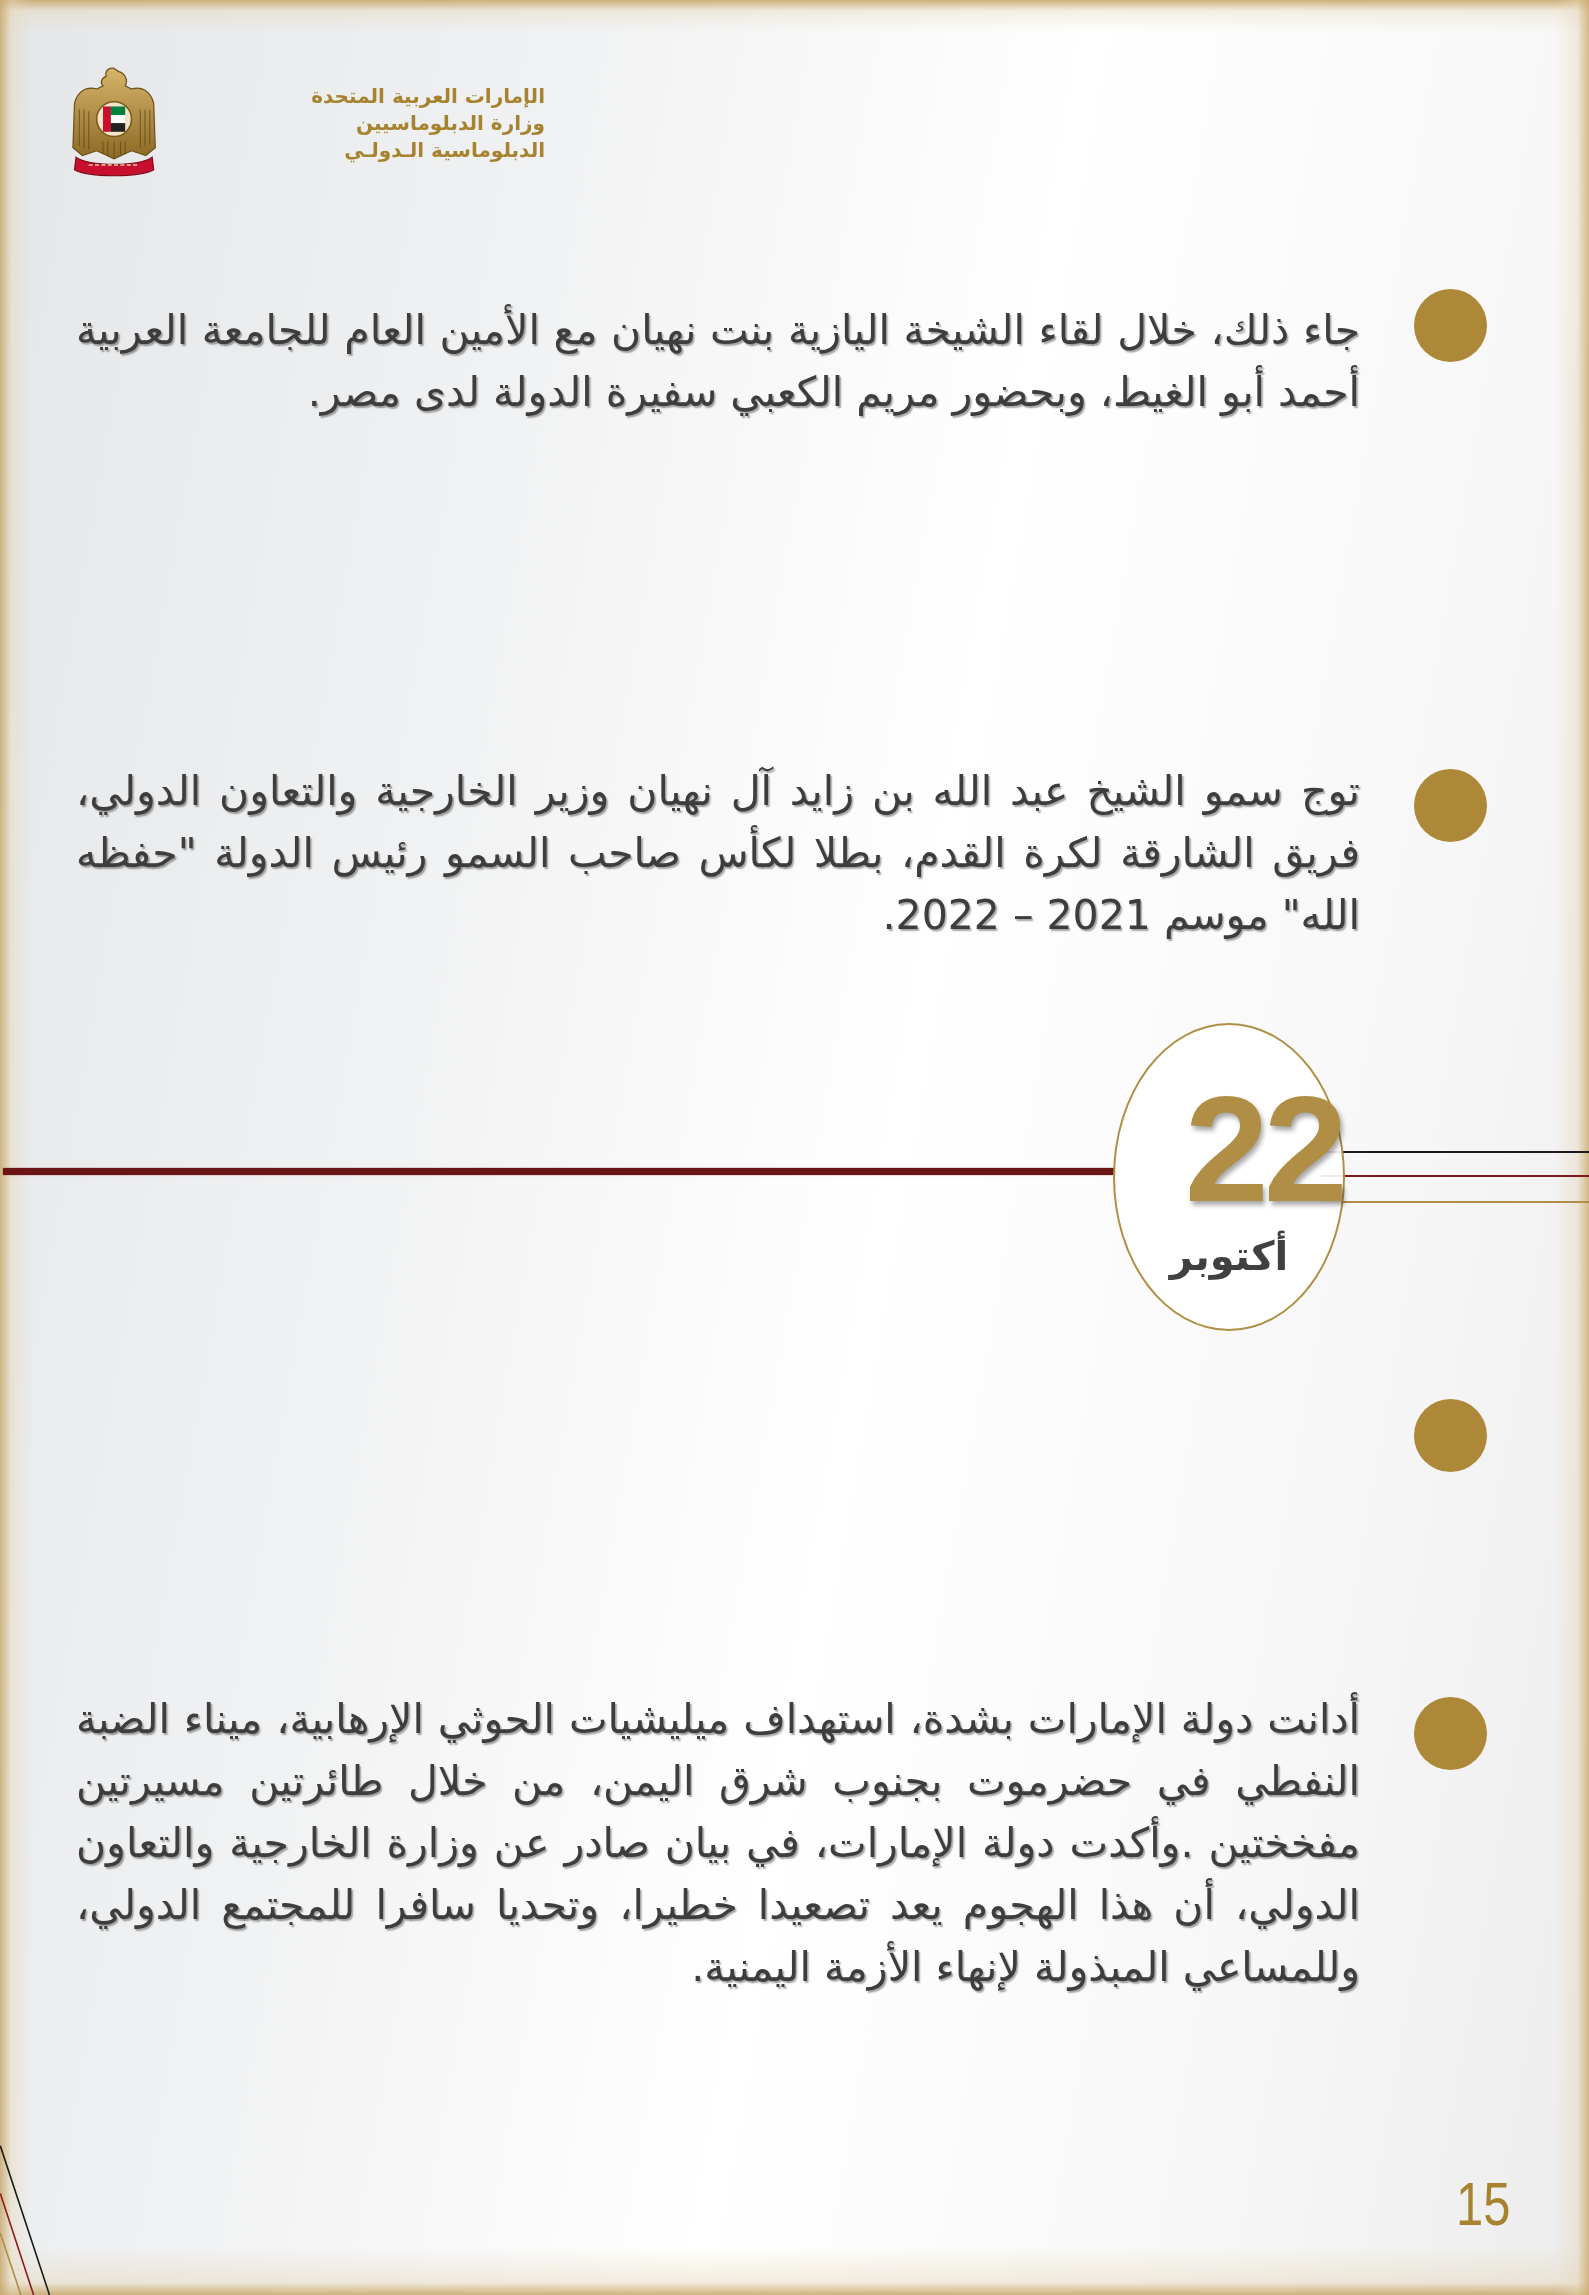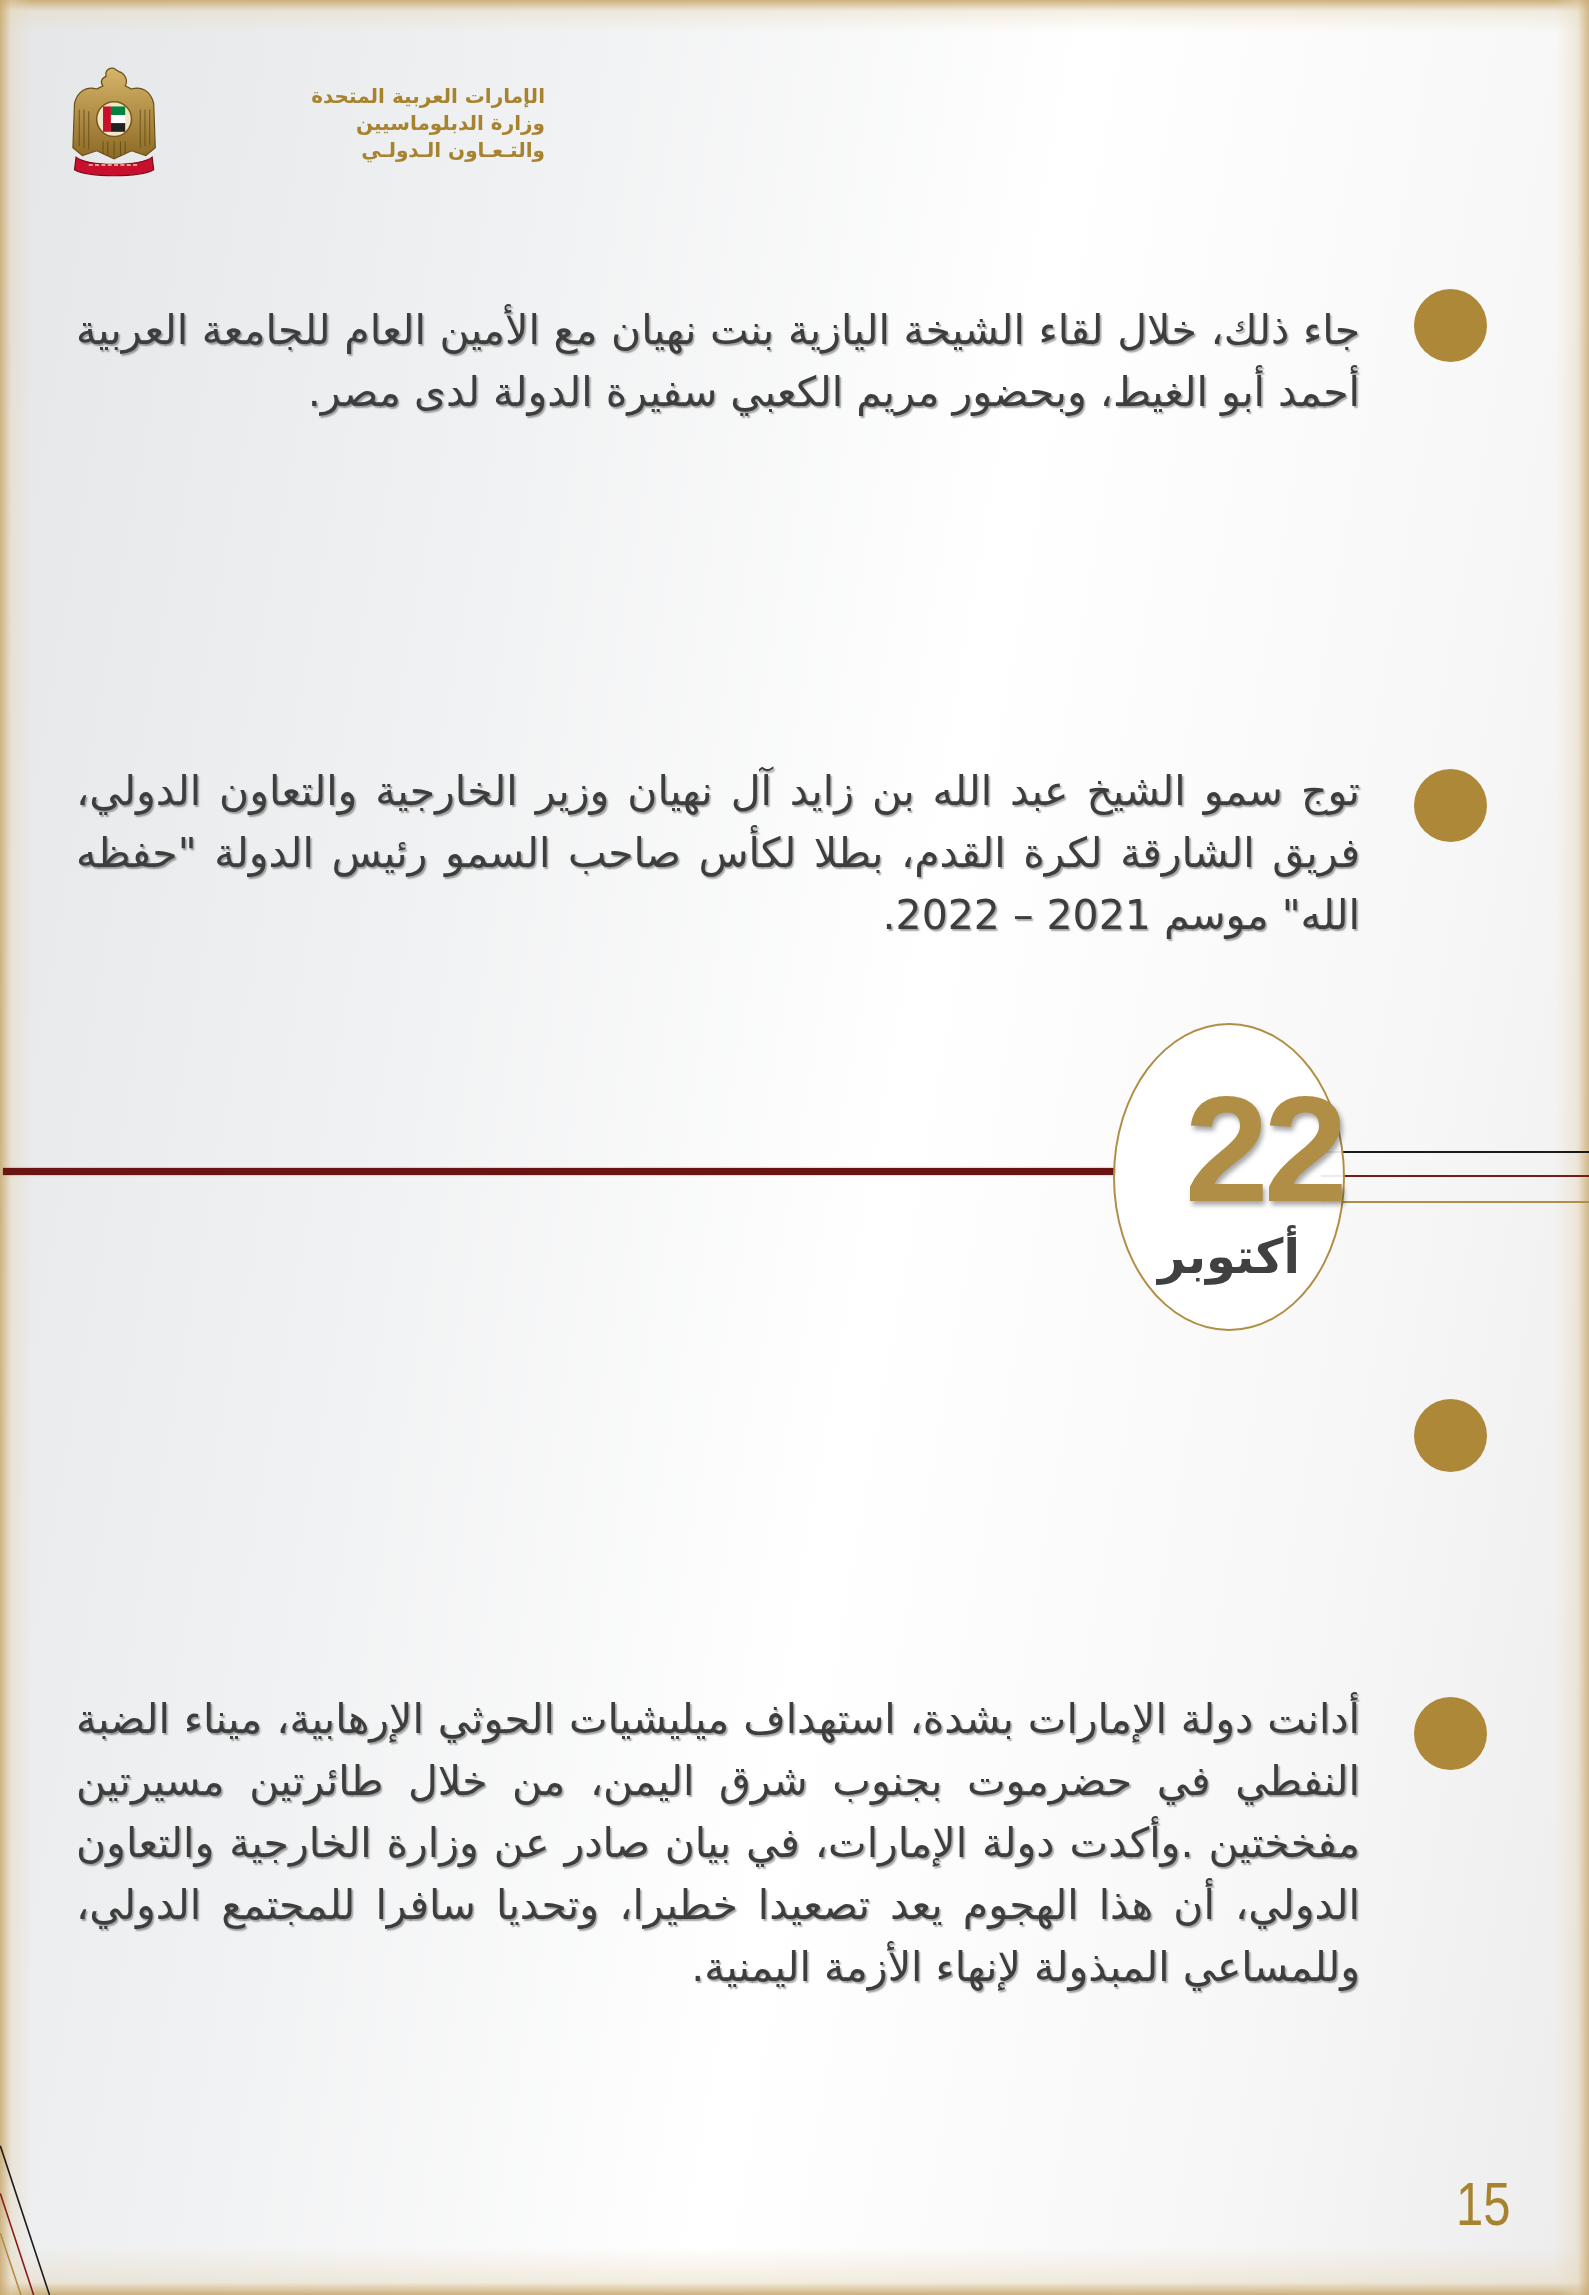--- a/index.html
+++ b/index.html
@@ -61,21 +61,21 @@
   .date-day {
     position: absolute; left: 0; right: 0; top: 48px; text-align: right;
     color: #b08e45; font-family: "Liberation Sans", sans-serif; font-weight: bold;
     font-size: 151px; line-height: 151px; letter-spacing: -4.8px;
     text-shadow: 2.4px 4px 4.8px rgba(0,0,0,0.35);
   }
   .date-month {
     position: absolute; left: 0; right: 0; top: 203px; text-align: center;
     direction: rtl;
     color: #404040; font-family: "DejaVu Sans", sans-serif; font-weight: bold;
-    font-size: 48px; line-height: 56px;
+    font-size: 40px; line-height: 56px;
   }
 
   .page-number {
     position: absolute; left: 1456px; top: 2174px;
     color: #a8832f; font-family: "Liberation Sans", sans-serif;
     font-size: 49px; line-height: 49px; font-weight: normal;
     transform: scaleY(1.25); transform-origin: top left;
   }
   .corner-lines { position: absolute; left: 0; top: 2114px; width: 207px; height: 181px; }
 </style>
@@ -110,21 +110,21 @@
     <rect x="58" y="56" width="18" height="11" fill="#00843d"></rect>
     <rect x="58" y="67" width="18" height="10" fill="#ffffff"></rect>
     <rect x="58" y="77" width="18" height="11" fill="#222222"></rect>
     <path d="M14 120 C30 132 94 132 110 120 L112 136 C94 146 30 146 12 136 Z" fill="#c8102e" stroke="#7a0a1a" stroke-width="1.5"></path>
     <path d="M30 130 L94 130" stroke="#f2d0a0" stroke-width="2" stroke-dasharray="5 3"></path>
   </svg>
 
   <div class="logo-text">
     <div>الإمارات العربية المتحدة</div>
     <div>وزارة الدبلوماسيين</div>
-    <div>والتـعـاون الـدولـي</div>
+    <div>الدبلوماسية الـدولـي</div>
   </div>
 
   <div class="item" style="top: 278px; height: 429px;">
     <div class="bullet" style="top: 11px;"></div>
     <div class="item-text" style="top: 0;">
       <p style="margin-top: 21px;">جاء ذلك، خلال لقاء الشيخة اليازية بنت نهيان مع الأمين العام للجامعة العربية أحمد أبو الغيط، وبحضور مريم الكعبي سفيرة الدولة لدى مصر.</p>
     </div>
   </div>
 
   <div class="item" style="top: 769px; height: 191px;">

